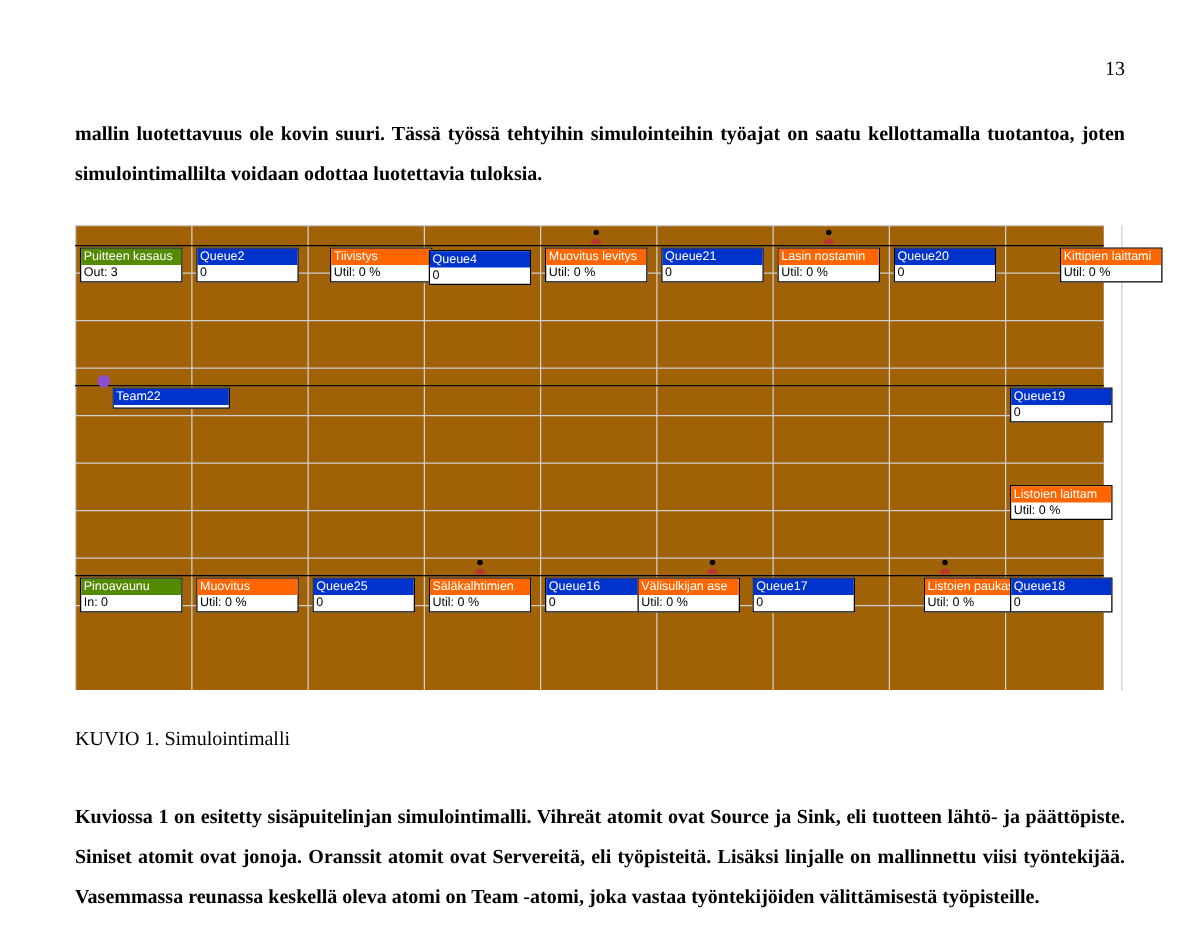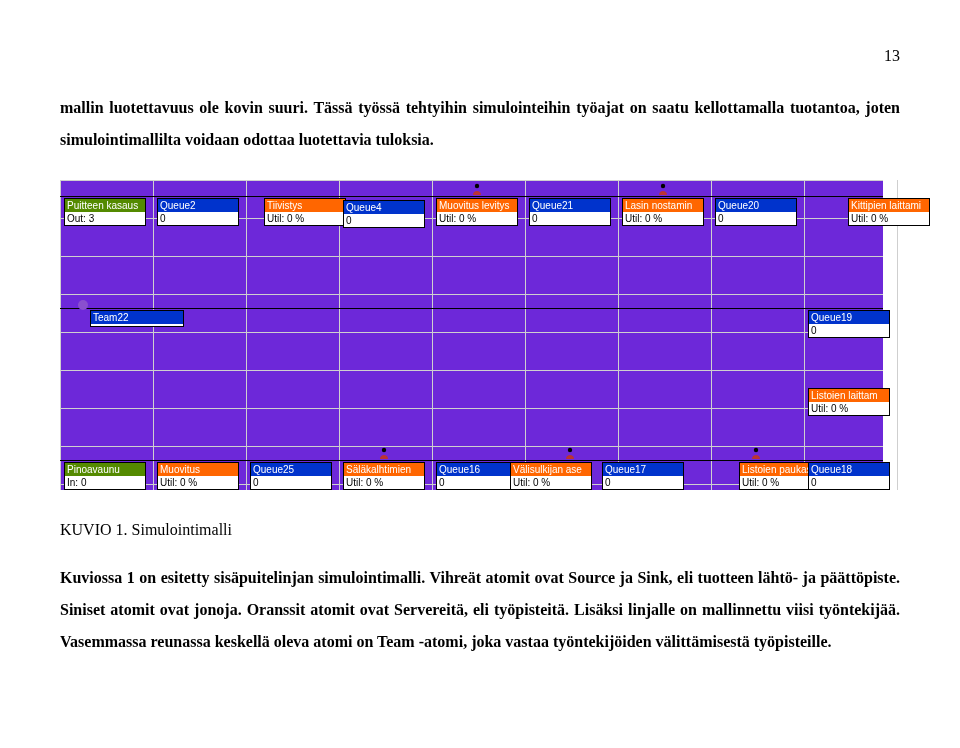--- a/index.html
+++ b/index.html
@@ -17,29 +17,29 @@
     text-align: right;
     font-size: 16px;
     margin-bottom: 20px;
   }
   .para {
     text-align: justify;
     margin-bottom: 24px;
     font-weight: bold;
   }
   .caption {
-    margin: 24px 0 16px 0;
+    margin: 24px 0 30px 0;
   }
 
   
   .sim {
     position: relative;
-    height: 310px;
+    height: 372px;
     margin: 10px 17px 8px 0;
-    background: #6d28d9;
+    background: #a16207;
   }
   .grid-h {
     position: absolute; left: 0; right: 0; height: 0;
     border-top: 1px solid #cfcfcf;
   }
   .grid-v {
     position: absolute; top: 0; bottom: 0; width: 0;
     border-left: 1px solid #cfcfcf;
   }
   .row-rule {

